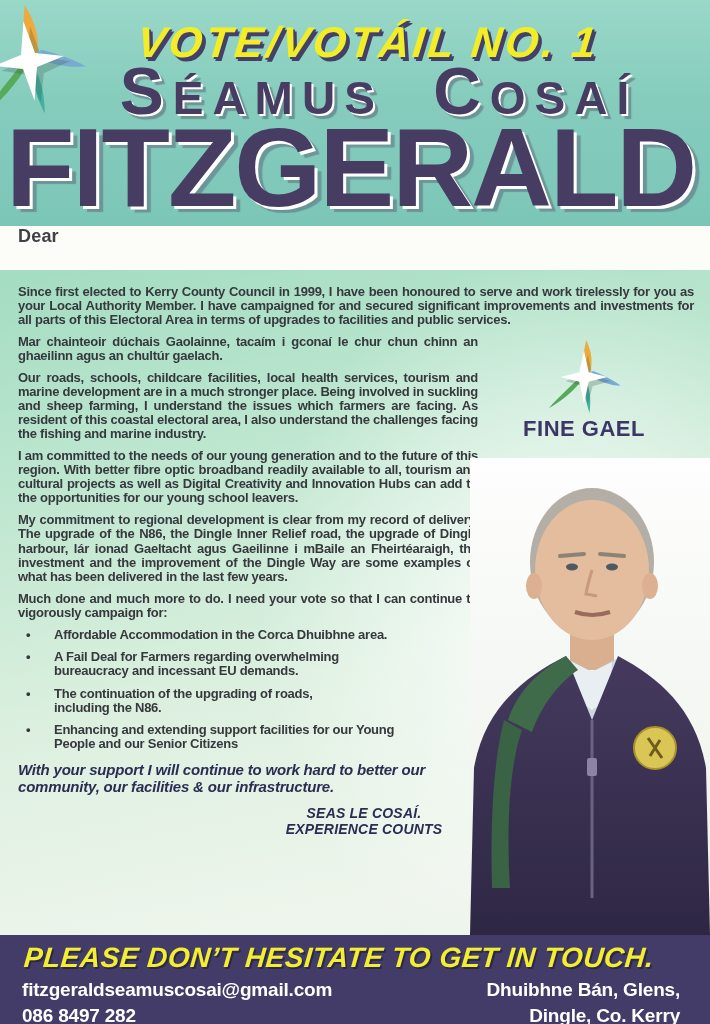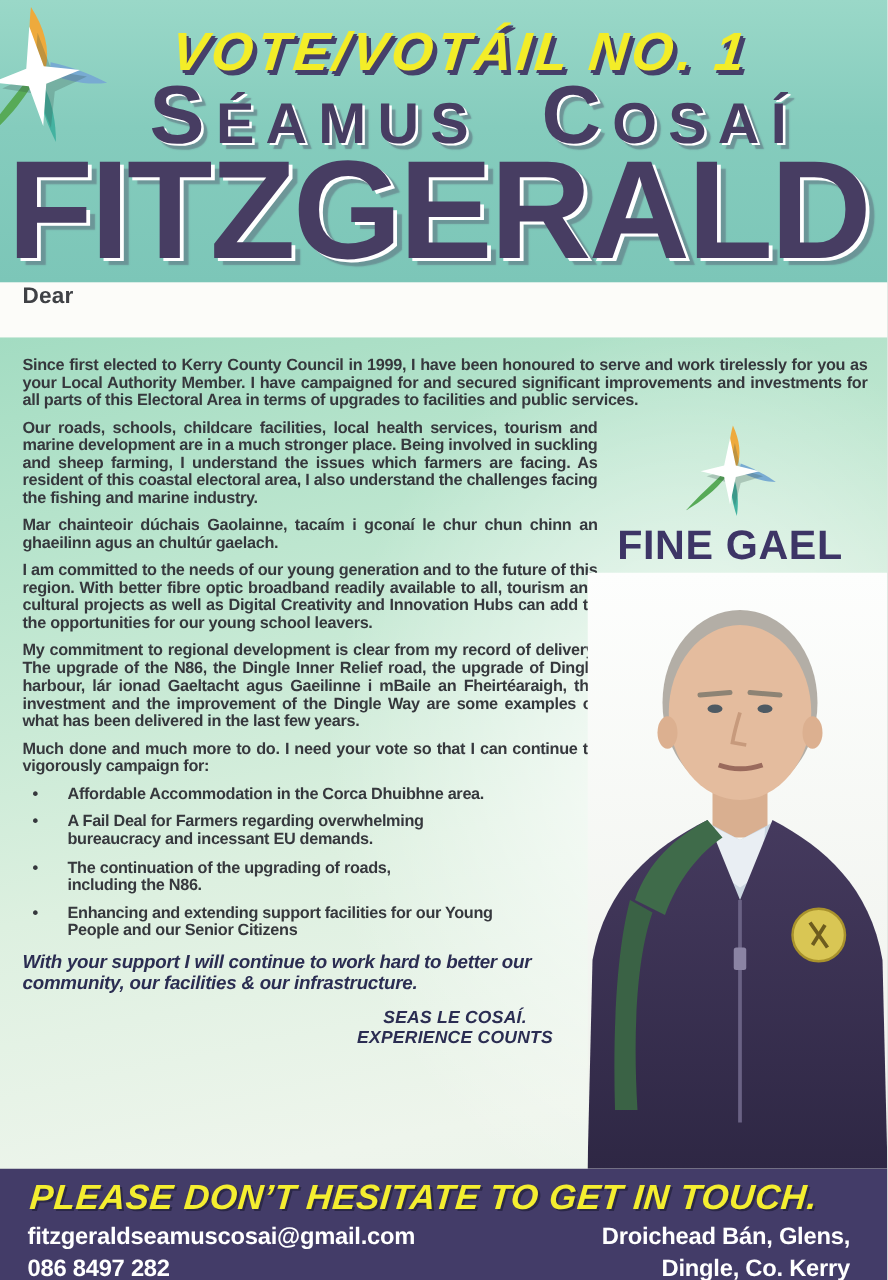--- a/index.html
+++ b/index.html
@@ -59,21 +59,21 @@
   .closing{
     margin:10px 0 11px 18px;width:444px;
     font-size:15px;line-height:1.12;font-weight:800;font-style:italic;color:#2b2d52;letter-spacing:-0.2px;
   }
   .slogan{margin:8px 0 0 18px;font-size:14px;line-height:1.12;font-weight:800;font-style:italic;color:#2b2d52;}
   .slogan div{letter-spacing:0.2px;text-align:center;}
   
   .fg-logo{position:absolute;left:482px;top:338px;width:204px;text-align:center;}
   .fg-logo .star{width:78px;height:78px;margin:0 auto;}
   .fg-word{
-    margin-top:-4px;font-size:33px;font-weight:900;letter-spacing:0.5px;color:#3d3566;white-space:nowrap;
+    margin-top:-4px;font-size:22px;font-weight:900;letter-spacing:0.5px;color:#3d3566;white-space:nowrap;
   }
   .photo{position:absolute;left:470px;top:458px;width:240px;height:477px;}
   
   .footer{
     position:absolute;left:0;top:935px;width:710px;height:89px;background:#433c68;
   }
   .footer-headline{
     margin:7px 0 0 24px;white-space:nowrap;
     font-size:28px;font-weight:900;font-style:italic;letter-spacing:0.5px;color:#f4ee30;
     transform:skewX(-5deg);text-shadow:2px 2px 0 rgba(20,20,40,0.5);
@@ -102,22 +102,22 @@
     <div class="name-first">Séamus Cosaí</div>
     <div class="name-last">FITZGERALD</div>
   </div>
 
   <div class="dear-band">
     <span>Dear</span>
   </div>
 
   <div class="content">
     <p class="para full">Since first elected to Kerry County Council in 1999, I have been honoured to serve and work tirelessly for you as your Local Authority Member. I have campaigned for and secured significant improvements and investments for all parts of this Electoral Area in terms of upgrades to facilities and public services.</p>
+    <p class="para">Mar chainteoir dúchais Gaolainne, tacaím i gconaí le chur chun chinn an ghaeilinn agus an chultúr gaelach.</p>
     <p class="para">Our roads, schools, childcare facilities, local health services, tourism and marine development are in a much stronger place. Being involved in suckling and sheep farming, I understand the issues which farmers are facing. As resident of this coastal electoral area, I also understand the challenges facing the fishing and marine industry.</p>
-    <p class="para">Mar chainteoir dúchais Gaolainne, tacaím i gconaí le chur chun chinn an ghaeilinn agus an chultúr gaelach.</p>
     <p class="para">I am committed to the needs of our young generation and to the future of this region. With better fibre optic broadband readily available to all, tourism and cultural projects as well as Digital Creativity and Innovation Hubs can add to the opportunities for our young school leavers.</p>
     <p class="para">My commitment to regional development is clear from my record of delivery. The upgrade of the N86, the Dingle Inner Relief road, the upgrade of Dingle harbour, lár ionad Gaeltacht agus Gaeilinne i mBaile an Fheirtéaraigh, the investment and the improvement of the Dingle Way are some examples of what has been delivered in the last few years.</p>
     <p class="para">Much done and much more to do. I need your vote so that I can continue to vigorously campaign for:</p>
 
     <div class="bullets">
       <div class="bullet">
         <span class="dot"></span>
         <span class="txt">
             <span>Affordable Accommodation in the Corca Dhuibhne area.</span>
           </span>
@@ -200,19 +200,19 @@
   </svg>
 
   <div class="footer">
     <div class="footer-headline">PLEASE DON’T HESITATE TO GET IN TOUCH.</div>
     <div class="footer-row">
       <div class="footer-left">
         <div>fitzgeraldseamuscosai@gmail.com</div>
         <div>086 8497 282</div>
       </div>
       <div class="footer-right">
-        <div>Droichead Bán, Glens,</div>
+        <div>Dhuibhne Bán, Glens,</div>
         <div>Dingle, Co. Kerry</div>
       </div>
     </div>
   </div>
 
 </div>
 
 </body></html>

